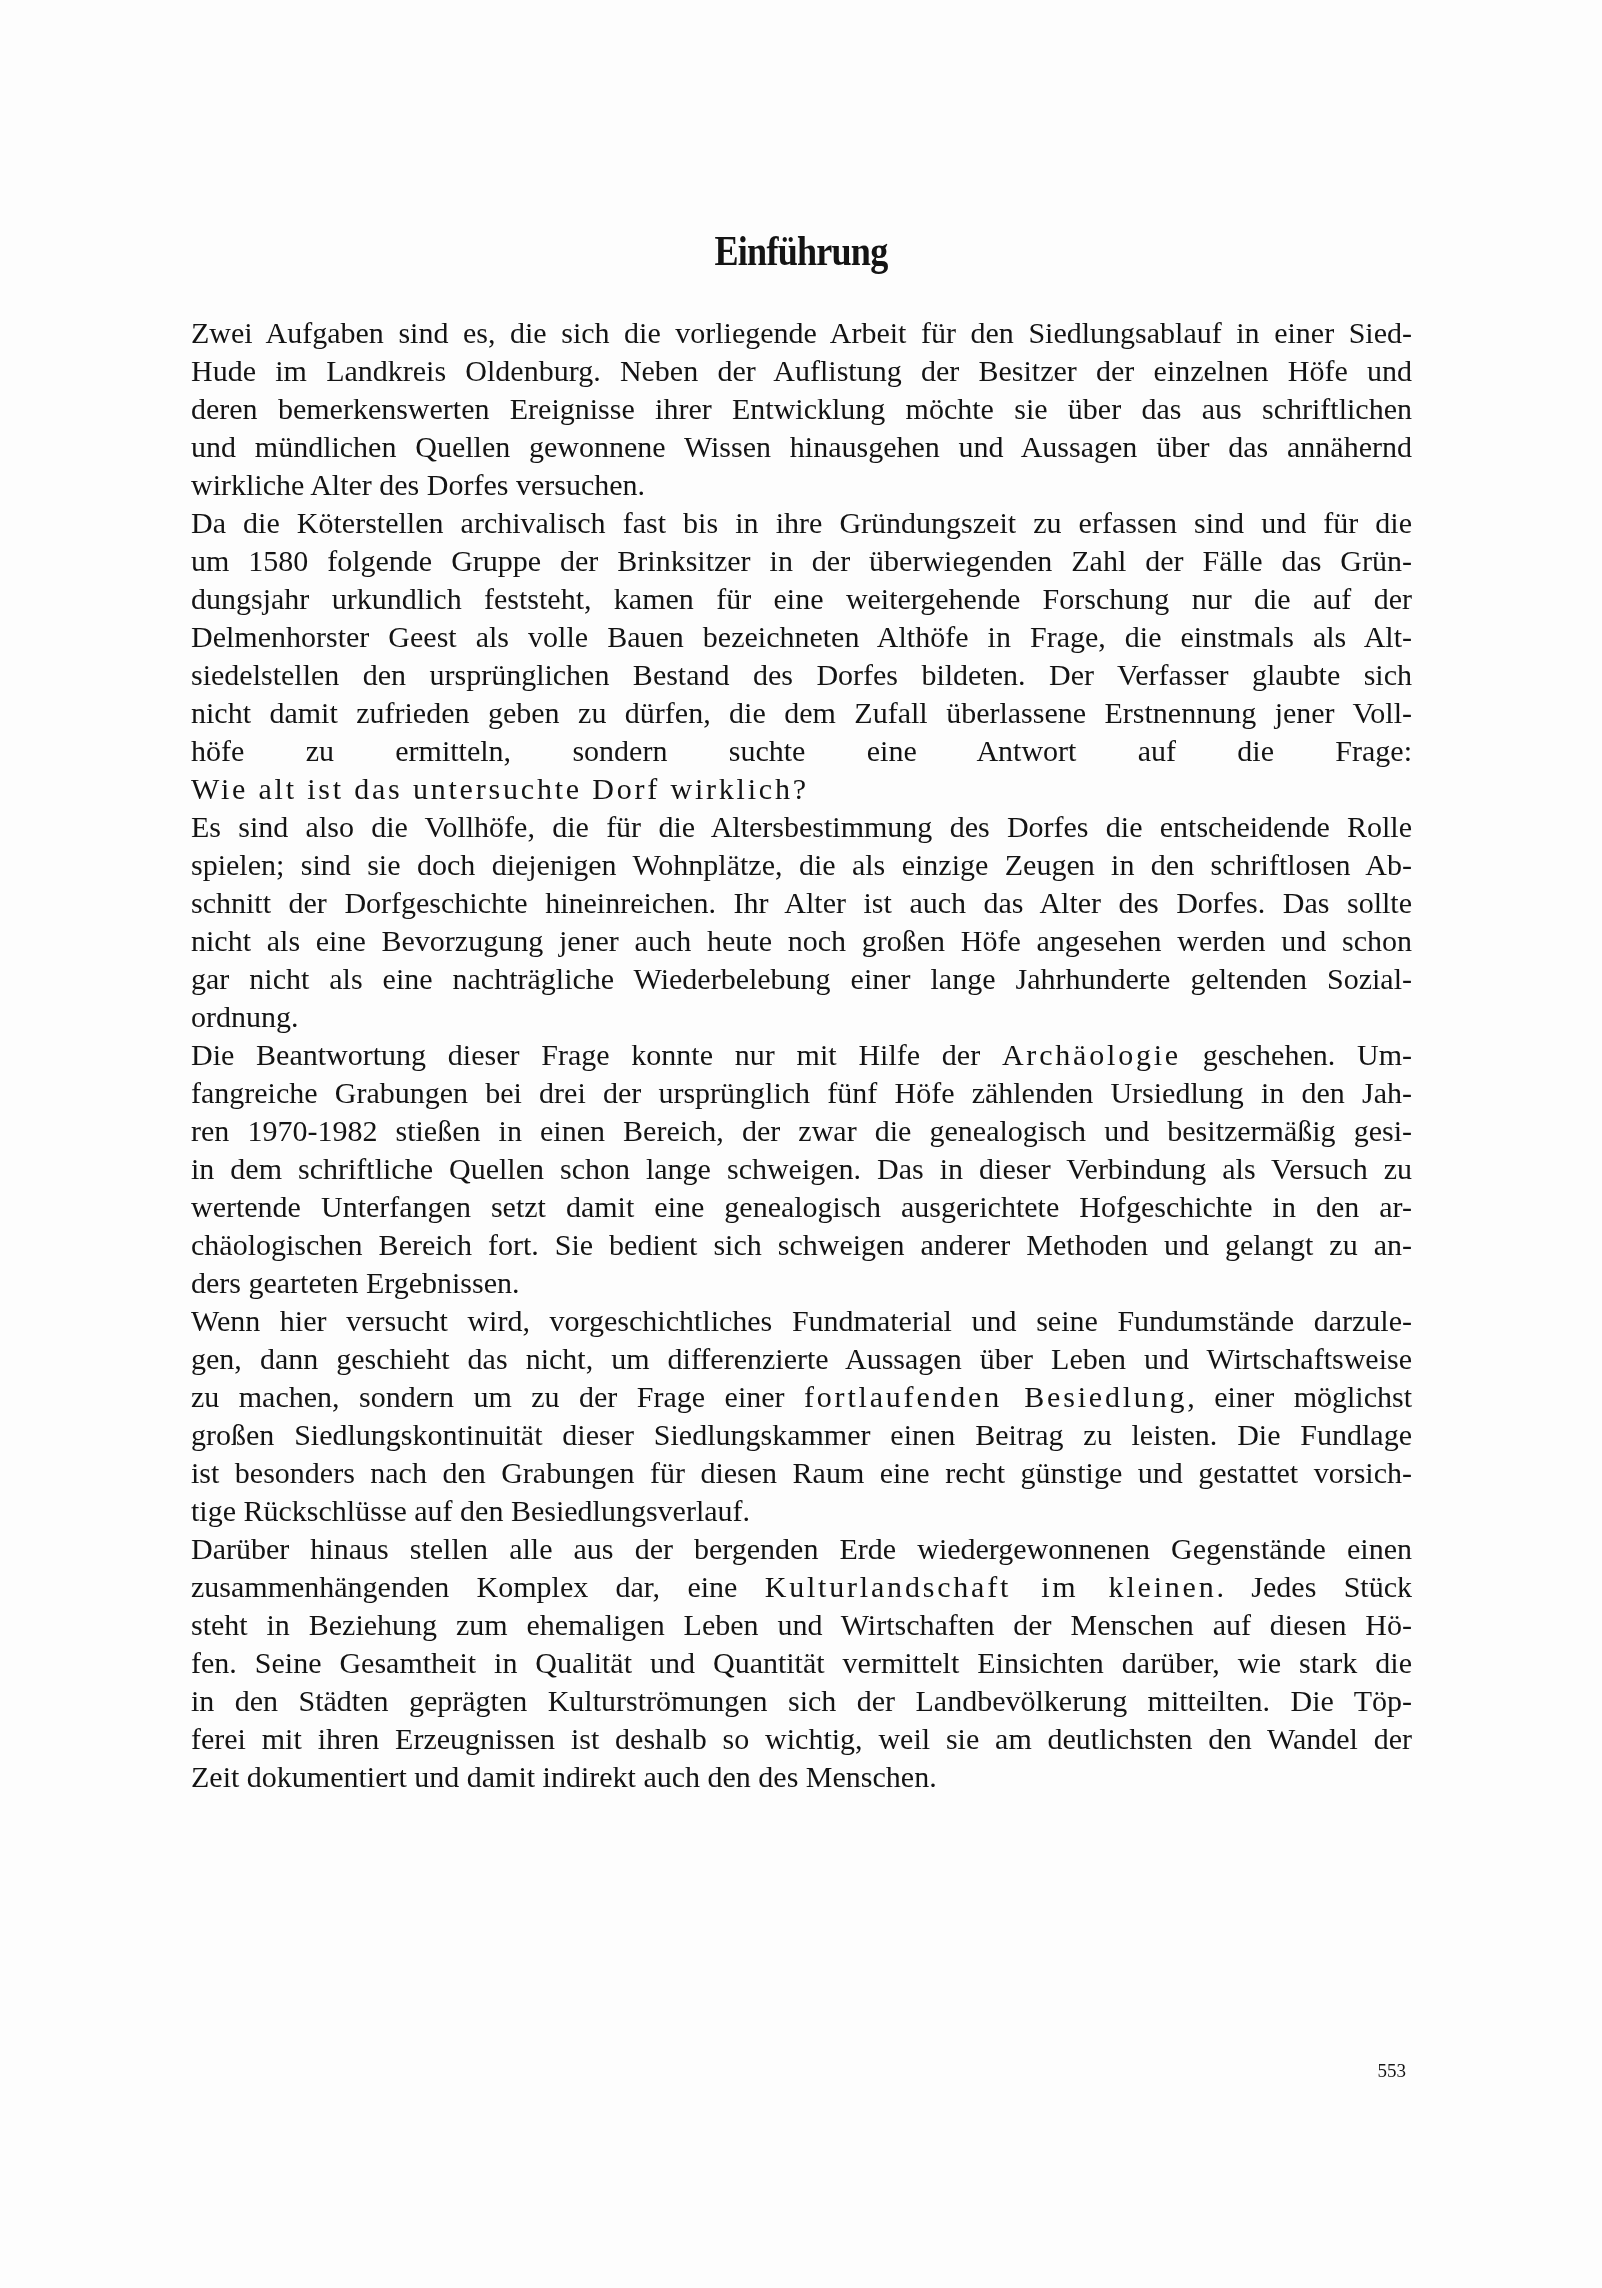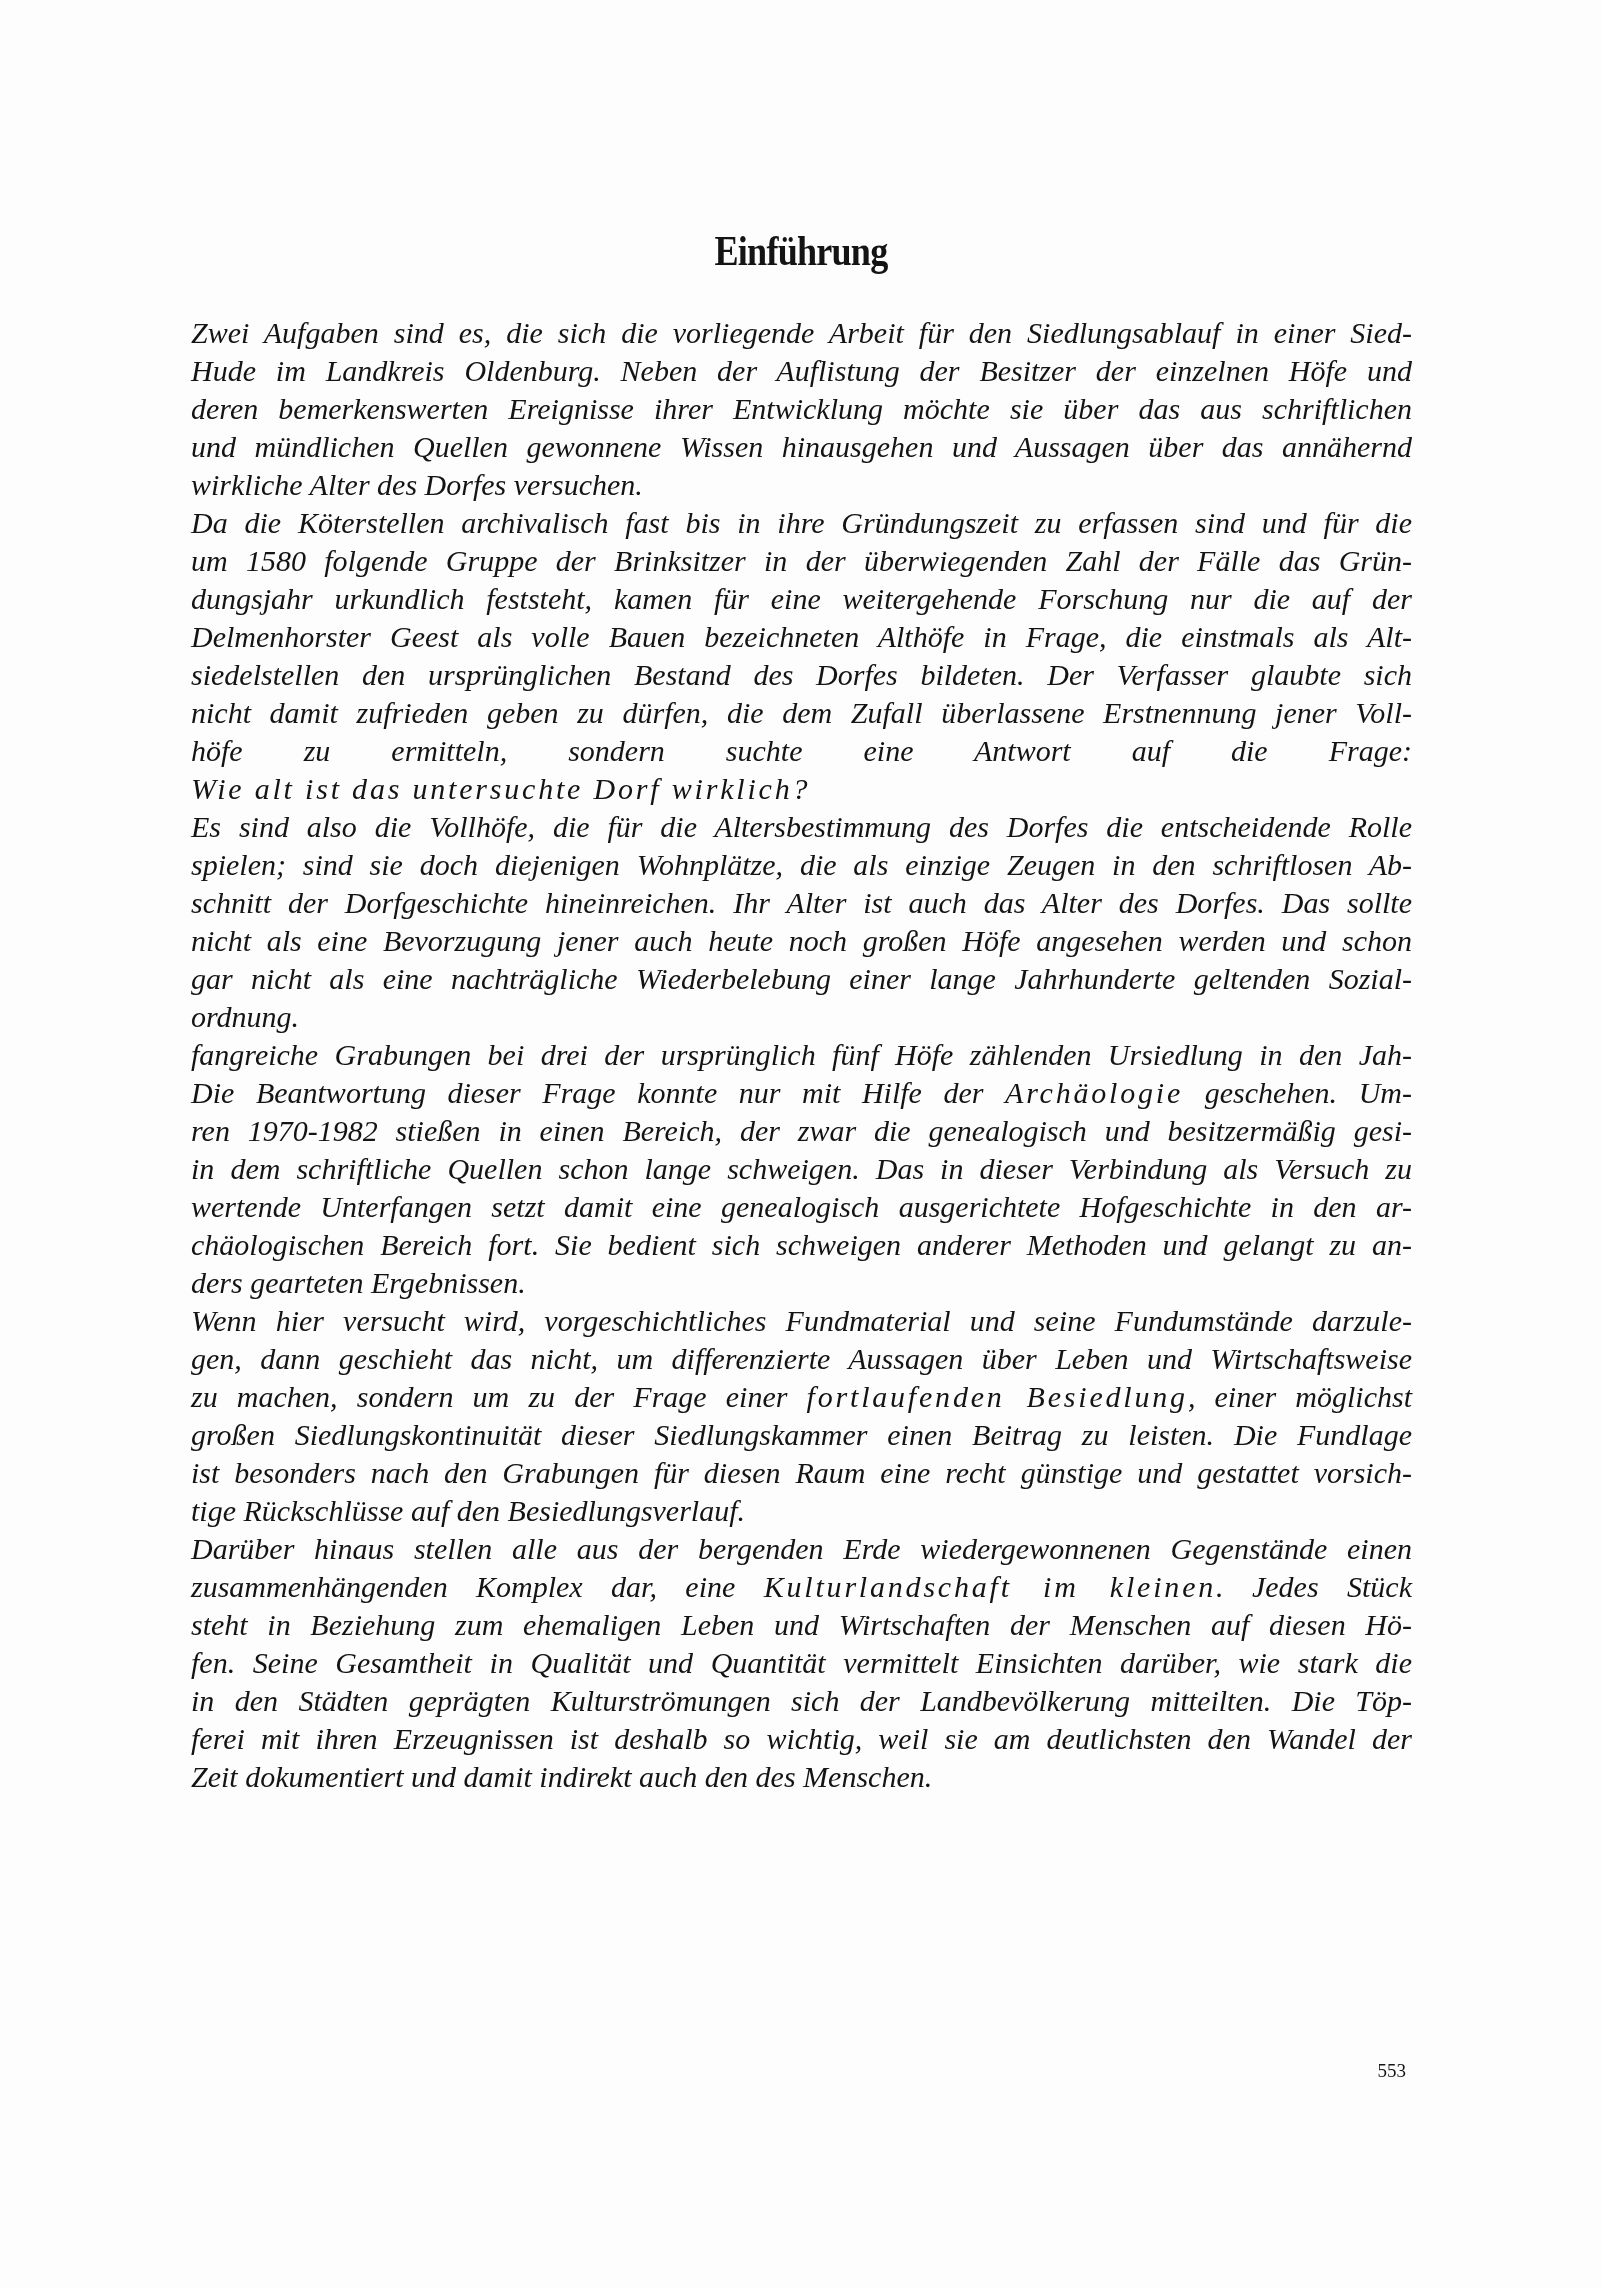--- a/index.html
+++ b/index.html
@@ -28,21 +28,20 @@
     width: 1221px;
   }
   .line {
     display: block;
     height: 38px;
     line-height: 38px;
     font-size: 30px;
     white-space: nowrap;
     text-align: justify;
     text-align-last: justify;
-    font-style: italic;
   }
   .line.last { text-align-last: left; }
   .spaced { letter-spacing: 2.8px; }
   .page-number {
     position: absolute;
     top: 2060px; right: 196px;
     font-size: 19px;
   }
 </style>
 </head>
@@ -70,22 +69,22 @@
     </div>
     <div>
       <span class="line">Es sind also die Vollhöfe, die für die Altersbestimmung des Dorfes die entscheidende Rolle</span>
       <span class="line">spielen; sind sie doch diejenigen Wohnplätze, die als einzige Zeugen in den schriftlosen Ab-</span>
       <span class="line">schnitt der Dorfgeschichte hineinreichen. Ihr Alter ist auch das Alter des Dorfes. Das sollte</span>
       <span class="line">nicht als eine Bevorzugung jener auch heute noch großen Höfe angesehen werden und schon</span>
       <span class="line">gar nicht als eine nachträgliche Wiederbelebung einer lange Jahrhunderte geltenden Sozial-</span>
       <span class="line last">ordnung.</span>
     </div>
     <div>
+      <span class="line">Die Beantwortung dieser Frage konnte nur mit Hilfe der <span class="spaced">Archäologie</span> geschehen. Um-</span>
       <span class="line">fangreiche Grabungen bei drei der ursprünglich fünf Höfe zählenden Ursiedlung in den Jah-</span>
-      <span class="line">Die Beantwortung dieser Frage konnte nur mit Hilfe der <span class="spaced">Archäologie</span> geschehen. Um-</span>
       <span class="line">ren 1970-1982 stießen in einen Bereich, der zwar die genealogisch und besitzermäßig gesi-</span>
       <span class="line">in dem schriftliche Quellen schon lange schweigen. Das in dieser Verbindung als Versuch zu</span>
       <span class="line">wertende Unterfangen setzt damit eine genealogisch ausgerichtete Hofgeschichte in den ar-</span>
       <span class="line">chäologischen Bereich fort. Sie bedient sich schweigen anderer Methoden und gelangt zu an-</span>
       <span class="line last">ders gearteten Ergebnissen.</span>
     </div>
     <div>
       <span class="line">Wenn hier versucht wird, vorgeschichtliches Fundmaterial und seine Fundumstände darzule-</span>
       <span class="line">gen, dann geschieht das nicht, um differenzierte Aussagen über Leben und Wirtschaftsweise</span>
       <span class="line">zu machen, sondern um zu der Frage einer <span class="spaced">fortlaufenden Besiedlung</span>, einer möglichst</span>

